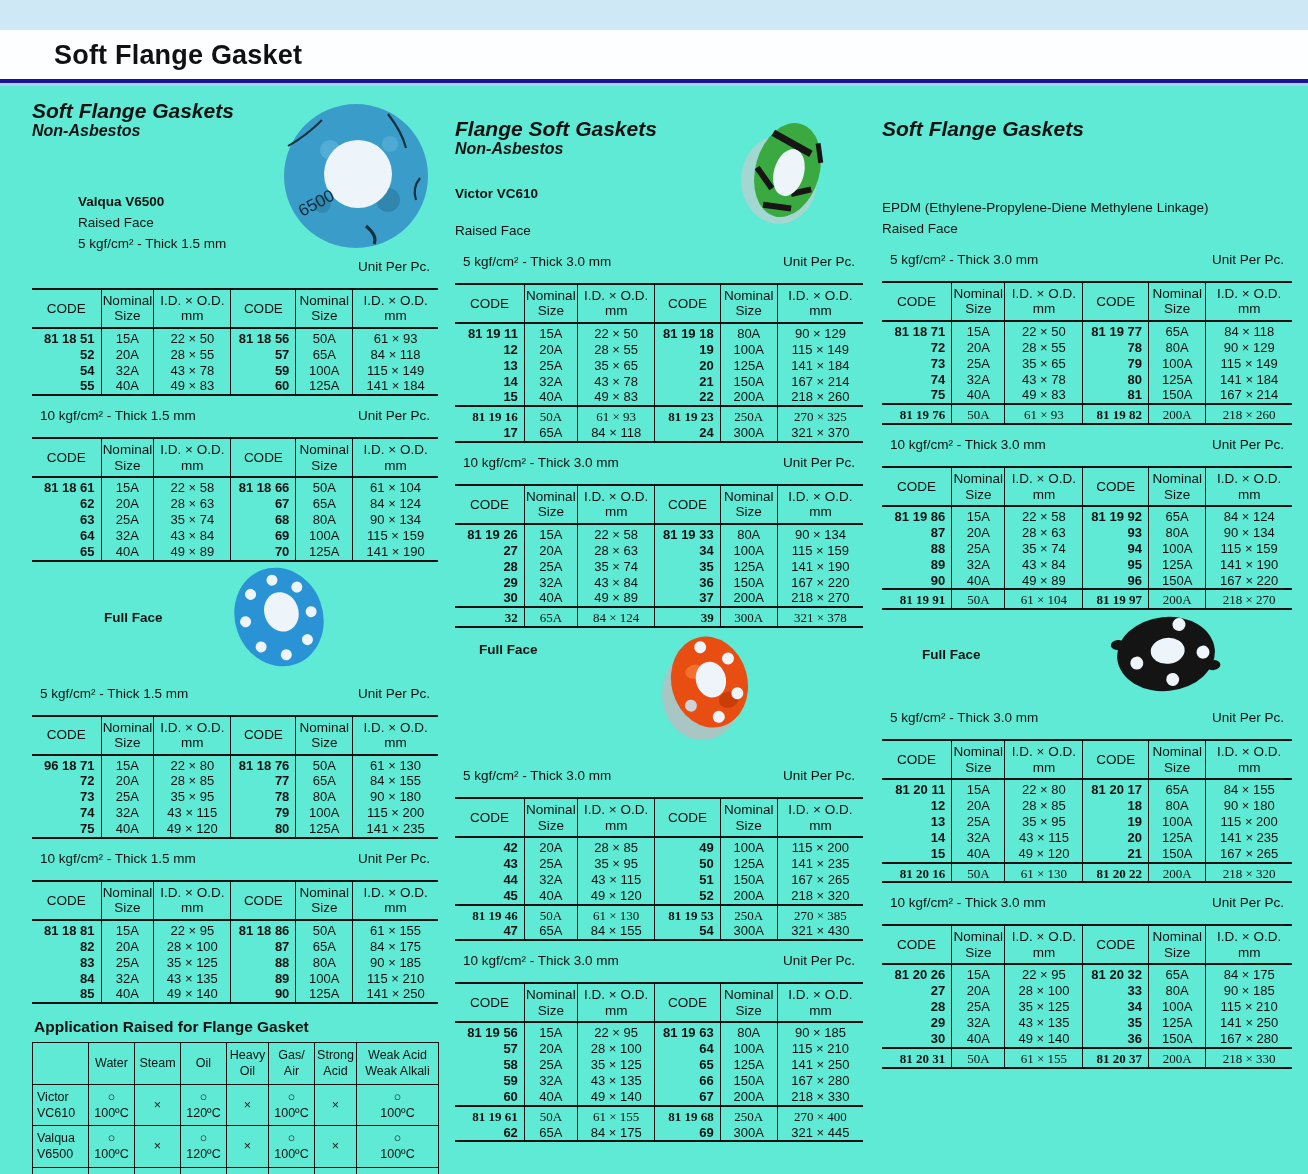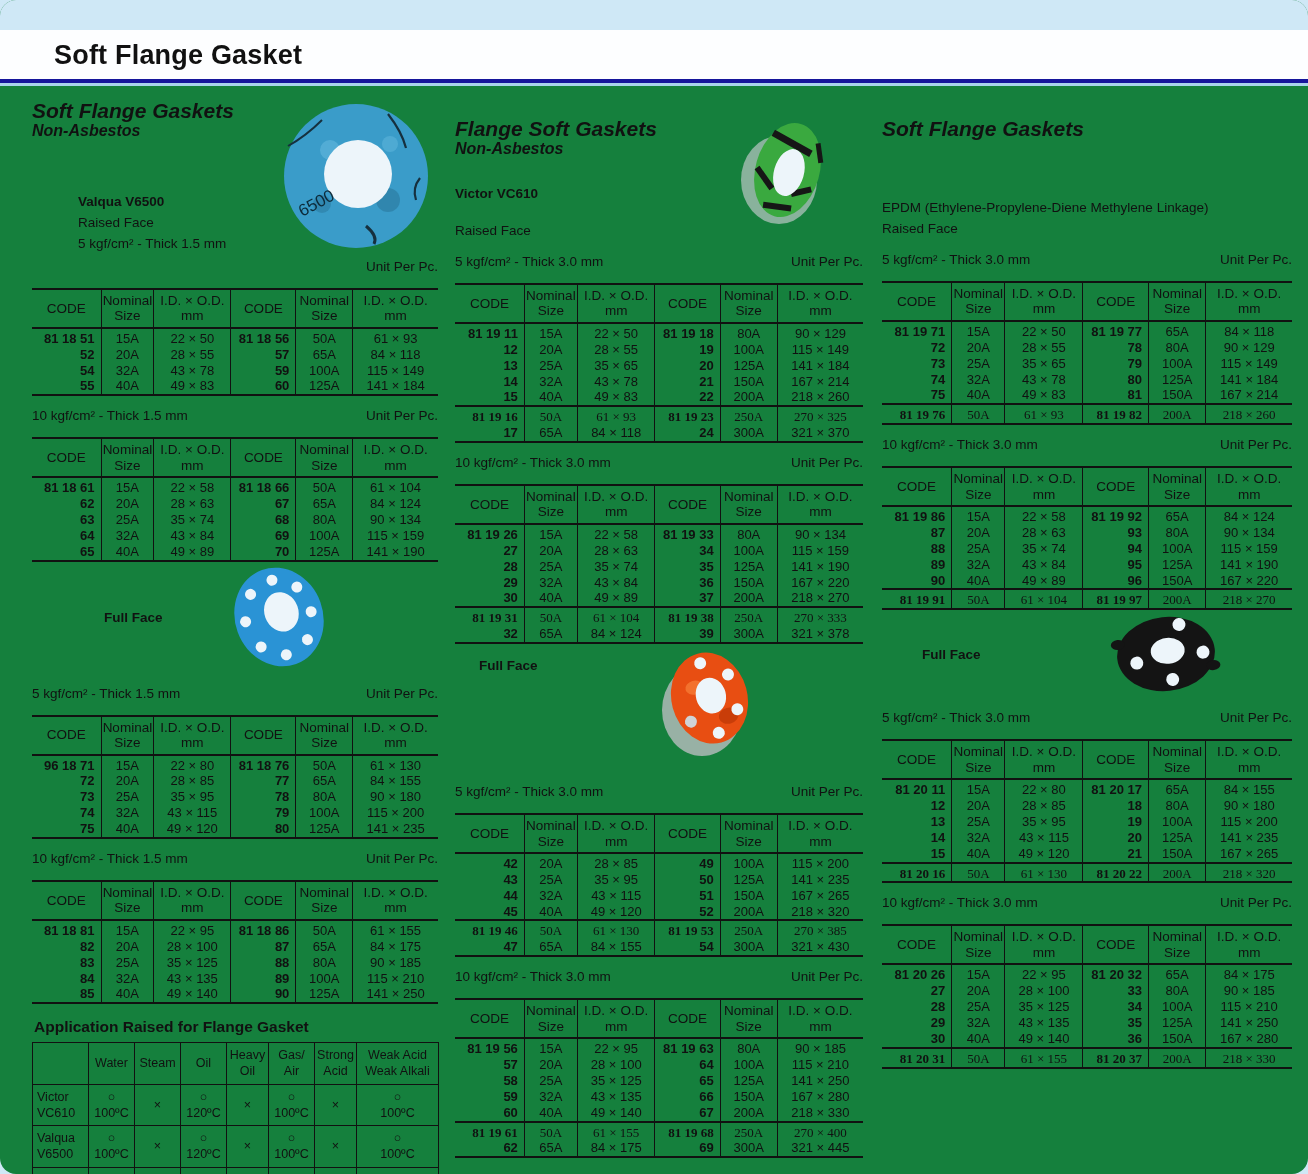--- a/index.html
+++ b/index.html
@@ -1,32 +1,32 @@
 <!DOCTYPE html>
 <html><head>
 <meta charset="utf-8">
 <style>
   html,body{margin:0;padding:0;}
   body{font-family:"Liberation Sans", sans-serif; color:#111; background:#cfe8f6;}
-  .page{position:relative;width:1308px;height:1174px;background:#15803d;overflow:hidden;border-radius:16px;}
+  .page{position:relative;width:1308px;height:1174px;background:#5eead4;overflow:hidden;}
   .top-strip{height:30px;background:#cfe8f6;}
   .banner{background:#fdfeff;padding:10px 0 8px 54px;border-bottom:4px solid #15159b;}
   .banner h1{margin:0;font-size:27px;font-weight:bold;letter-spacing:.2px;}
   .rule-light{height:3px;background:#a8d4ec;}
   .col{position:absolute;}
   .col-left{left:32px;top:100px;width:406px;}
   .col-mid{left:455px;top:118px;width:408px;}
   .col-right{left:882px;top:118px;width:410px;}
   .sec-heading{margin:0;font-size:21px;font-weight:bold;font-style:italic;line-height:1.05;}
   .sec-sub{margin:0;font-size:16px;font-weight:bold;font-style:italic;}
   .head-row{display:flex;justify-content:space-between;align-items:flex-start;}
   .product-block{font-size:13.5px;line-height:1.55;}
   .pb-left{margin-left:46px;margin-top:-60px;}
   .bold{font-weight:bold;}
-  .spec-row{display:flex;justify-content:space-between;align-items:flex-end;font-size:13.5px;margin:12px 0 2px;}
+  .spec-row{display:flex;justify-content:space-between;align-items:flex-end;font-size:13.5px;margin:12px 8px 2px;}
   .unit-only{justify-content:flex-end;margin-top:4px;}
   .spec-table{border-collapse:collapse;width:100%;table-layout:fixed;border-top:2px solid #111;border-bottom:2px solid #111;margin-top:14px;}
   .spec-table th{font-weight:normal;font-size:13.5px;text-align:center;white-space:pre-line;border-bottom:2px solid #111;padding:3px 1px;line-height:1.15;}
   .spec-table th + th, .spec-table td + td{border-left:1.5px solid #111;}
   .spec-table td{font-size:13px;padding:0 3px;line-height:1.22;}
   .spec-table td:nth-child(1), .spec-table td:nth-child(4){font-weight:bold;text-align:right;padding-right:6px;}
   .spec-table td:nth-child(2), .spec-table td:nth-child(5){text-align:center;}
   .spec-table td:nth-child(3), .spec-table td:nth-child(6){text-align:center;}
   .spec-table tbody.first tr:first-child td{padding-top:2px;}
   .spec-table tbody.second tr:first-child td{border-top:2px solid #111;padding-top:2px;font-family:Liberation Serif, serif;}
@@ -625,28 +625,20 @@
             <td>30</td>
             <td>40A</td>
             <td>49 × 89</td>
             <td>37</td>
             <td>200A</td>
             <td>218 × 270</td>
           </tr>
         </tbody>
       <tbody class="second">
           <tr>
-            <td>81 19 31</td>
-            <td>50A</td>
-            <td>61 × 104</td>
-            <td>81 19 38</td>
-            <td>250A</td>
-            <td>270 × 333</td>
-          </tr>
-          <tr>
             <td>32</td>
             <td>65A</td>
             <td>84 × 124</td>
             <td>39</td>
             <td>300A</td>
             <td>321 × 378</td>
           </tr>
         </tbody>
     </table>
 
@@ -868,21 +860,21 @@
 mm</th>
         <th>CODE</th>
         <th>Nominal
 Size</th>
         <th>I.D. × O.D.
 mm</th>
       </tr>
         </thead>
       <tbody class="first">
           <tr>
-            <td>81 19 71</td>
+            <td>81 18 71</td>
             <td>15A</td>
             <td>22 × 50</td>
             <td>81 19 77</td>
             <td>65A</td>
             <td>84 × 118</td>
           </tr>
           <tr>
             <td>72</td>
             <td>20A</td>
             <td>28 × 55</td>

